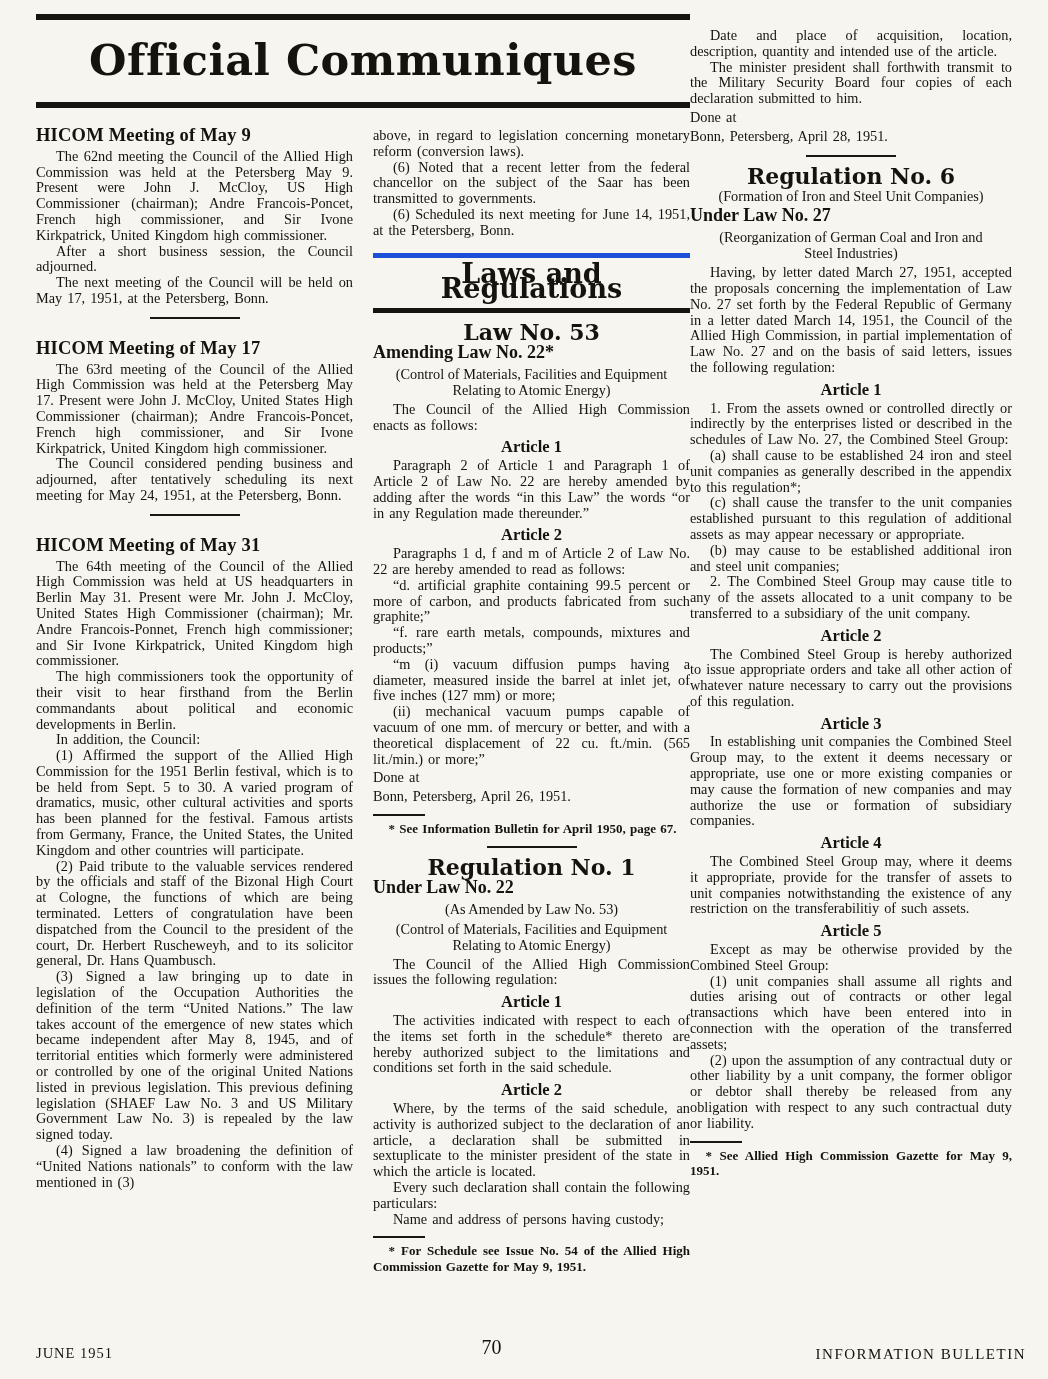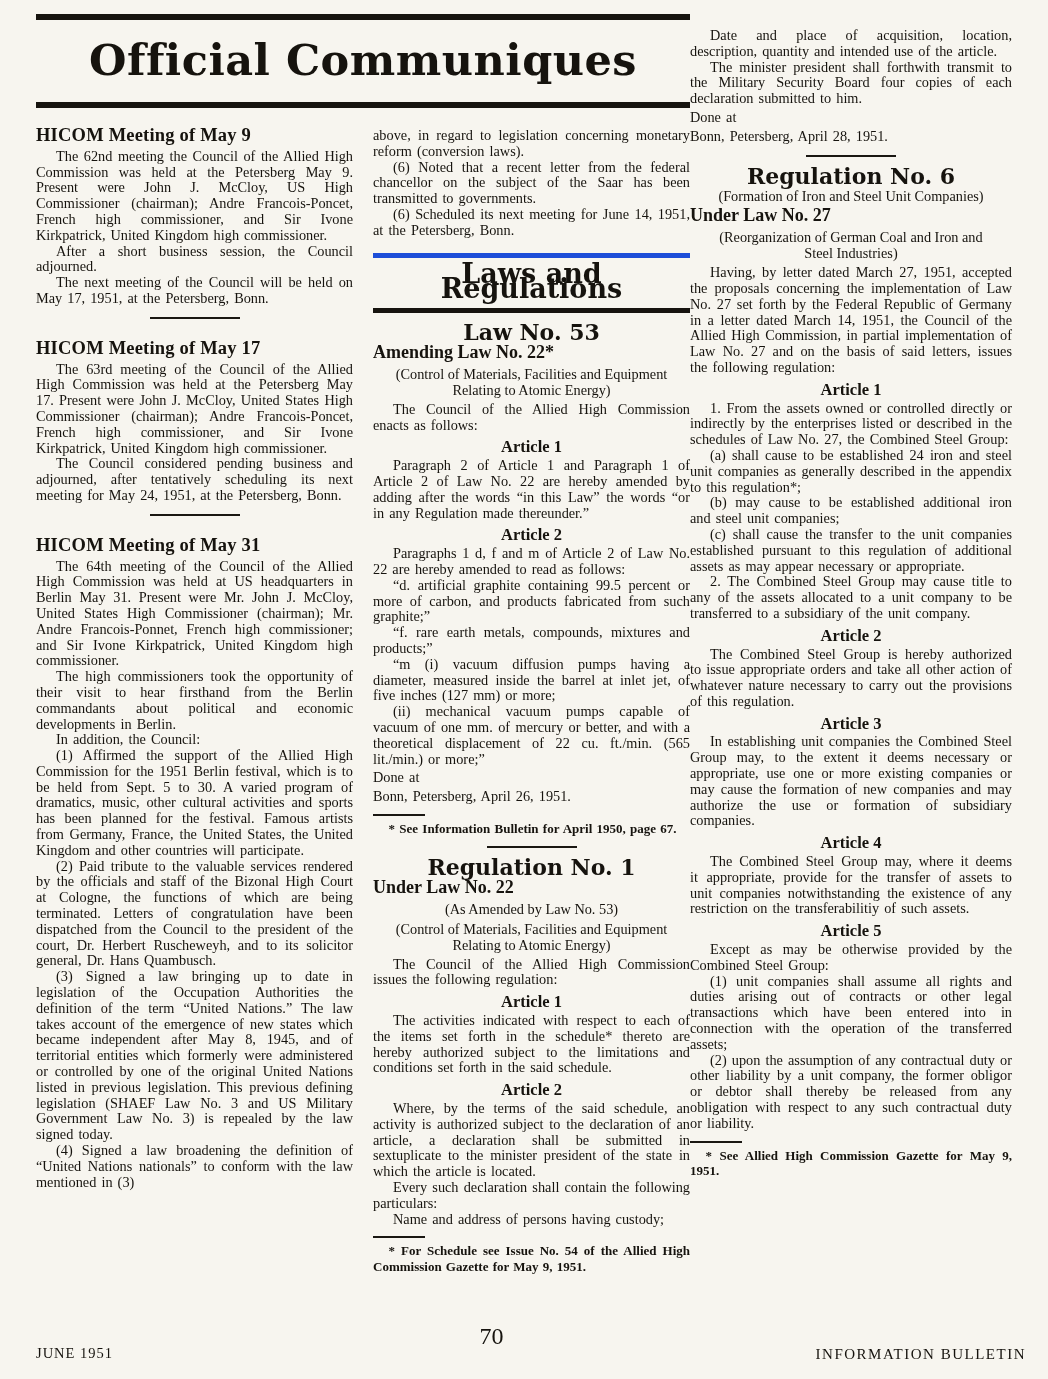--- a/index.html
+++ b/index.html
@@ -69,21 +69,21 @@
   .fn-rule { width:52px; border-top:2px solid #1a1712; margin:9px 0 5px; }
   .footnote {
     font-size:13px; font-weight:bold;
     line-height:15.2px; text-indent:1.2em;
     text-align:justify; word-spacing:1px;
   }
 
   
   .footer { position:absolute; left:36px; right:22px; bottom:13px; height:30px; }
   .footer-left { position:absolute; left:0; bottom:4px; font-size:14.5px; letter-spacing:1px; }
-  .footer-center { position:absolute; left:46%; transform:translateX(-50%); bottom:16px; font-size:24px; }
+  .footer-center { position:absolute; left:46%; transform:translateX(-50%); bottom:7px; font-size:20px; }
   .footer-right { position:absolute; right:0; bottom:3px; font-size:15px; letter-spacing:1.5px; }
 </style>
 </head>
 <body>
 
 <div class="page">
   <div class="content">
     <div class="main-area">
       <header class="masthead">
         <div class="rule"></div>
@@ -155,22 +155,22 @@
         <p class="para noindent">Bonn, Petersberg, April 28, 1951.</p>
         <div class="divider"></div>
         <h2 class="law-title">Regulation No. 6</h2>
         <p class="center-line">(Formation of Iron and Steel Unit Companies)</p>
         <h3 class="law-subtitle">Under Law No. 27</h3>
         <p class="center-line">(Reorganization of German Coal and Iron and Steel Industries)</p>
         <p class="para">Having, by letter dated March 27, 1951, accepted the proposals concerning the implementation of Law No. 27 set forth by the Federal Republic of Germany in a letter dated March 14, 1951, the Council of the Allied High Commission, in partial implementation of Law No. 27 and on the basis of said letters, issues the following regulation:</p>
         <h4 class="article-heading">Article 1</h4>
         <p class="para">1. From the assets owned or controlled directly or indirectly by the enterprises listed or described in the schedules of Law No. 27, the Combined Steel Group:</p>
         <p class="para">(a) shall cause to be established 24 iron and steel unit companies as generally described in the appendix to this regulation*;</p>
+        <p class="para">(c) shall cause the transfer to the unit companies established pursuant to this regulation of additional assets as may appear necessary or appropriate.</p>
         <p class="para">(b) may cause to be established additional iron and steel unit companies;</p>
-        <p class="para">(c) shall cause the transfer to the unit companies established pursuant to this regulation of additional assets as may appear necessary or appropriate.</p>
         <p class="para">2. The Combined Steel Group may cause title to any of the assets allocated to a unit company to be transferred to a subsidiary of the unit company.</p>
         <h4 class="article-heading">Article 2</h4>
         <p class="para">The Combined Steel Group is hereby authorized to issue appropriate orders and take all other action of whatever nature necessary to carry out the provisions of this regulation.</p>
         <h4 class="article-heading">Article 3</h4>
         <p class="para">In establishing unit companies the Combined Steel Group may, to the extent it deems necessary or appropriate, use one or more existing companies or may cause the formation of new companies and may authorize the use or formation of subsidiary companies.</p>
         <h4 class="article-heading">Article 4</h4>
         <p class="para">The Combined Steel Group may, where it deems it appropriate, provide for the transfer of assets to unit companies notwithstanding the existence of any restriction on the transferabilitiy of such assets.</p>
         <h4 class="article-heading">Article 5</h4>
         <p class="para">Except as may be otherwise provided by the Combined Steel Group:</p>
         <p class="para">(1) unit companies shall assume all rights and duties arising out of contracts or other legal transactions which have been entered into in connection with the operation of the transferred assets;</p>

